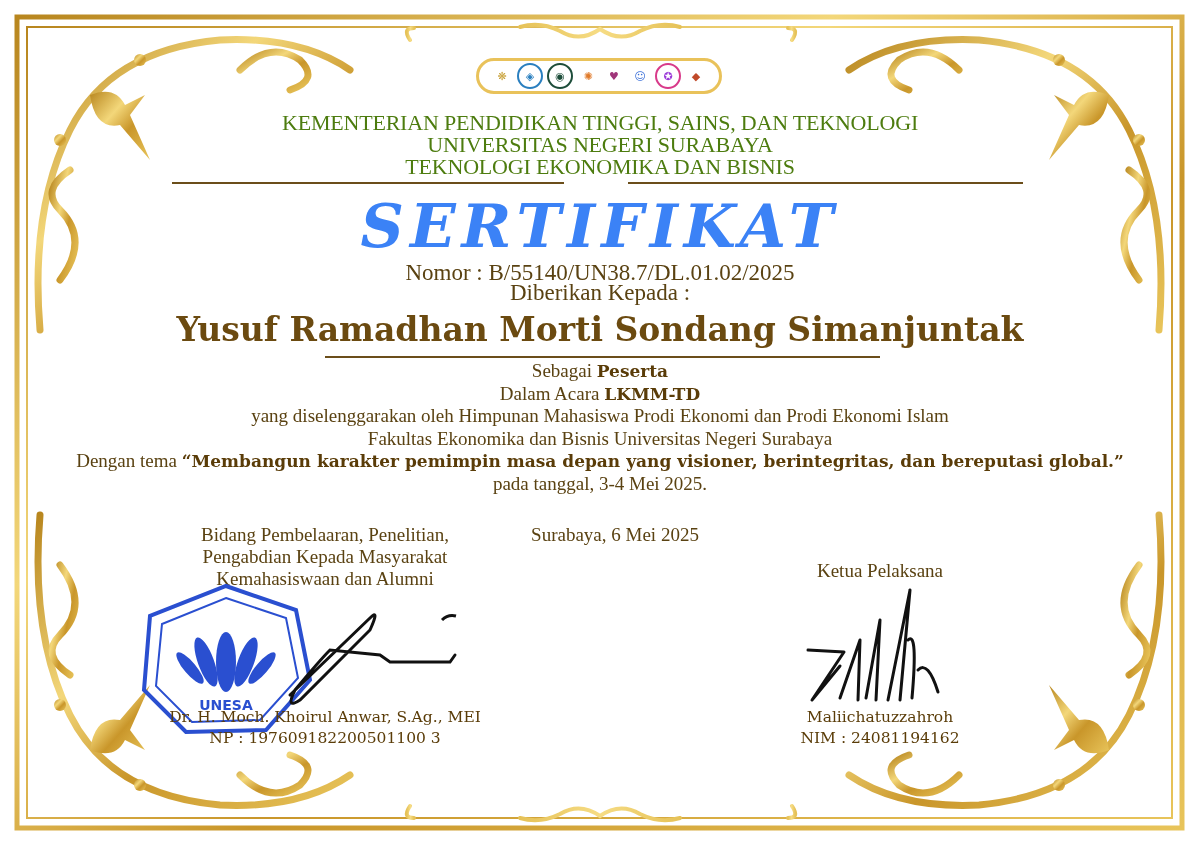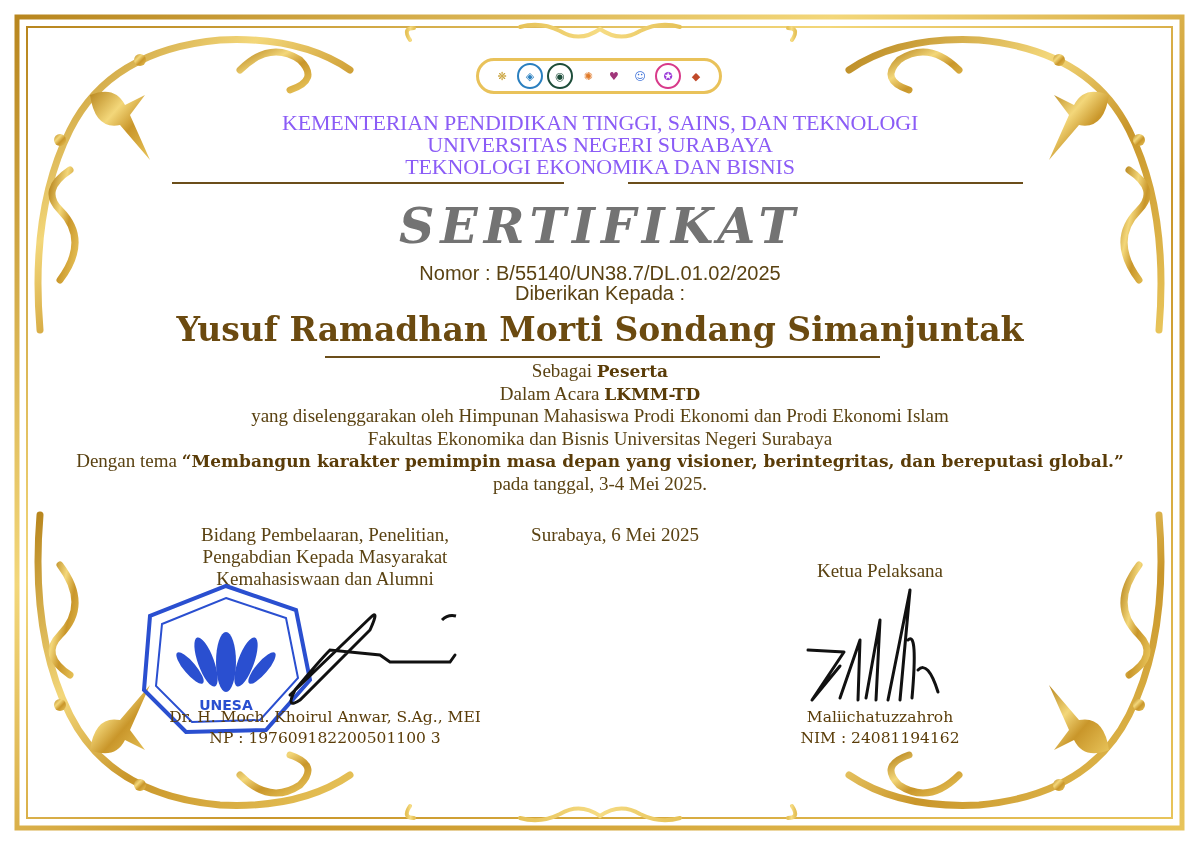--- a/index.html
+++ b/index.html
@@ -14,26 +14,26 @@
   .center { text-align: center; }
 
   .logo-bar {
     left: 476px; top: 58px; width: 246px; height: 36px;
     border: 3px solid #e9c25a; border-radius: 20px; background: #fff;
     display: flex; align-items: center; justify-content: space-evenly; box-sizing: border-box;
     padding: 0 8px;
   }
   .logo { width: 22px; height: 22px; border-radius: 50%; display: flex; align-items: center; justify-content: center; font-size: 11px; font-family: "DejaVu Sans", sans-serif; }
 
-  .header { left: 200px; width: 800px; top: 112px; font-family: "Liberation Serif", serif; font-size: 22px; line-height: 22px; color: #8b5cf6; letter-spacing: -0.2px; }
+  .header { left: 200px; width: 800px; top: 112px; font-family: "Liberation Serif", serif; font-size: 22px; line-height: 22px; color: #4d7c0f; letter-spacing: -0.2px; }
   .header div { white-space: nowrap; }
   .rule { height: 2px; background: #6b4e1a; }
 
-  .title { left: 300px; width: 600px; top: 178px; font-family: "DejaVu Serif", serif; font-size: 49px; line-height: 96px; color: #737373; letter-spacing: 6px; font-weight: bold; font-style: italic; }
-  .nomor { left: 300px; width: 600px; top: 263px; font-family: Liberation Sans, sans-serif; font-size: 20px; line-height: 20px; color: #5a4212; }
+  .title { left: 300px; width: 600px; top: 178px; font-family: "DejaVu Serif", serif; font-size: 60px; line-height: 96px; color: #3b82f6; letter-spacing: 6px; font-weight: bold; font-style: italic; }
+  .nomor { left: 300px; width: 600px; top: 263px; font-family: Liberation Serif, serif; font-size: 23px; line-height: 20px; color: #5a4212; }
 
   .name { left: 100px; width: 1000px; top: 307px; font-family: "DejaVu Serif", serif; font-weight: bold; font-size: 33px; line-height: 46px; color: #6b4a10; }
   .name-rule { left: 325px; top: 356px; width: 555px; height: 2px; background: #6b4e1a; }
 
   .body-text { left: 40px; width: 1120px; top: 360px; font-family: "Liberation Serif", serif; font-size: 19px; line-height: 22.5px; color: #5a4212; }
   .body-text b { font-family: "DejaVu Serif", serif; color: #5a3c08; font-size: 17px; }
 
   .sig-left { left: 140px; width: 370px; top: 524px; font-family: "Liberation Serif", serif; font-size: 19px; line-height: 22px; color: #5a4212; }
   .sig-date { left: 500px; width: 230px; top: 524px; font-family: "Liberation Serif", serif; font-size: 19px; line-height: 22px; color: #5a4212; }
   .sig-right { left: 760px; width: 240px; top: 560px; font-family: "Liberation Serif", serif; font-size: 19px; line-height: 22px; color: #5a4212; }

